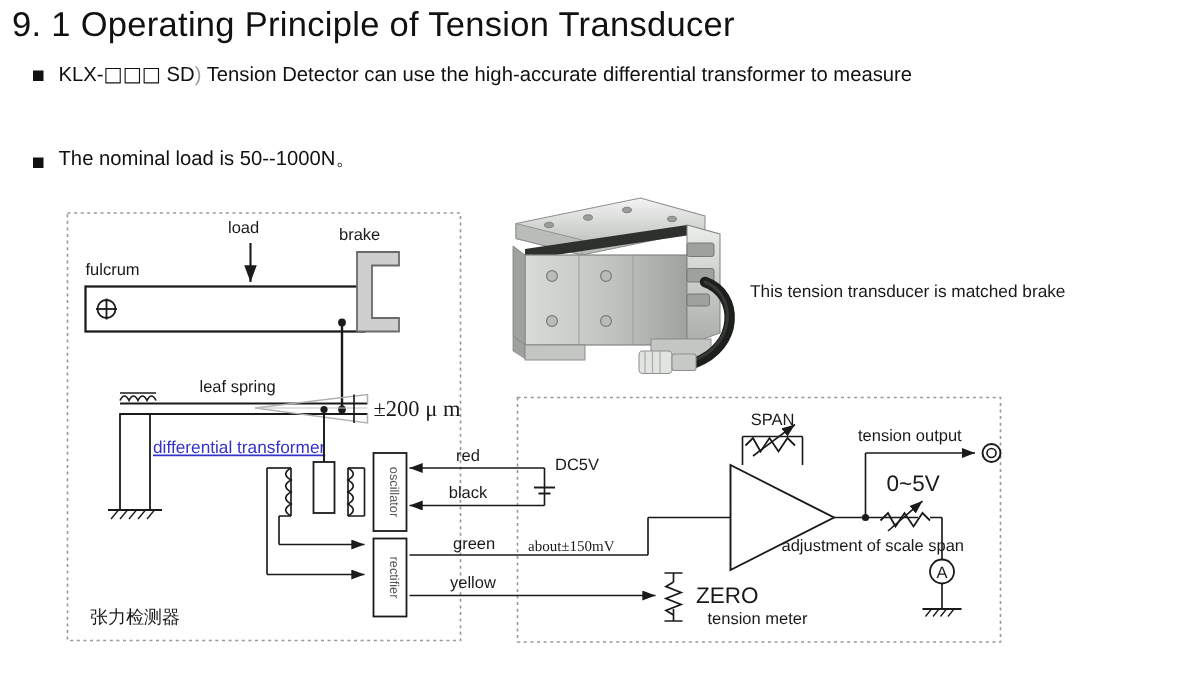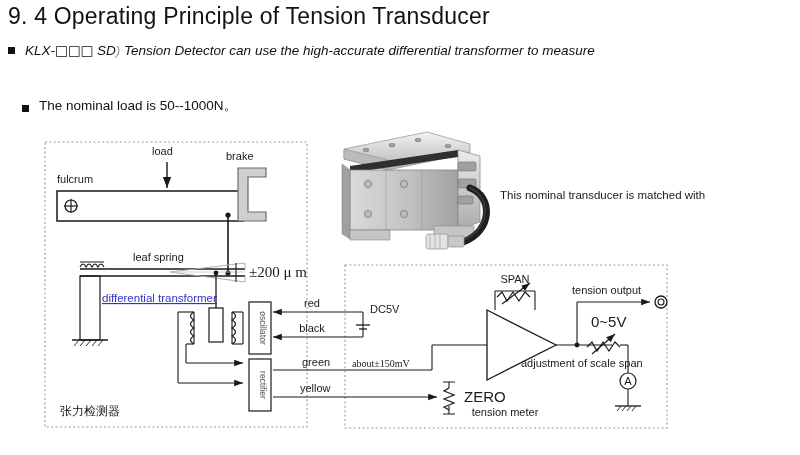--- a/index.html
+++ b/index.html
@@ -35,21 +35,21 @@
     white-space: nowrap;
   }
   .bullet-sq {
     width: 7px;
     height: 7px;
     background: #111111;
     margin-top: 5px;
     margin-right: 10px;
     flex: none;
   }
-  #bullet1 { left: 8px; top: 42px; font-style: italic; }
+  #bullet1 { left: 22px; top: 42px; }
   #bullet1-line2 { left: 39px; top: 69px; }
   #bullet2 { left: 22px; top: 97px; align-items: center; }
   .box-glyph {
     font-family: "DejaVu Sans", sans-serif;
   }
   .paren-light { color: #9a9a9a; }
 
   
   #diagram {
     position: absolute;
@@ -88,21 +88,21 @@
   .lbl-cn { font-family: "DejaVu Sans", sans-serif; font-size: 12px; fill: #1a1a1a; }
   .lbl-blue { font-family: "Liberation Sans", sans-serif; font-size: 11.5px; fill: #3333cc; }
   .lbl-vert { font-family: "Liberation Sans", sans-serif; font-size: 8.5px; fill: #555555; }
   .lbl-big { font-family: "Liberation Sans", sans-serif; font-size: 15px; fill: #1a1a1a; }
 </style>
 </head>
 <body>
 
 <div id="slide">
 
-  <div id="title">9. 4  Operating Principle of Tension Transducer</div>
+  <div id="title">9. 1  Operating Principle of Tension Transducer</div>
 
   <div class="bullet-row" id="bullet1">
     <span class="bullet-sq"></span>
     <span>
       <span>KLX-</span><span class="box-glyph">□□□</span><span> SD</span><span class="paren-light">)</span><span>  Tension Detector can use the high-accurate differential transformer to measure</span>
     </span>
   </div>
 
   <div class="bullet-row" id="bullet2">
     <span class="bullet-sq"></span>
@@ -165,21 +165,21 @@
 
       <rect x="96" y="108" width="22" height="15" rx="2.5" fill="#e2e4e2" stroke="#8d908d" stroke-width="0.7"></rect>
       <rect x="118" y="110" width="16" height="11" rx="1.5" fill="#c6c9c6" stroke="#8d908d" stroke-width="0.7"></rect>
       <line x1="100" y1="108" x2="100" y2="123" stroke="#a7aaa7" stroke-width="0.8"></line>
       <line x1="105" y1="108" x2="105" y2="123" stroke="#a7aaa7" stroke-width="0.8"></line>
       <line x1="110" y1="108" x2="110" y2="123" stroke="#a7aaa7" stroke-width="0.8"></line>
     </svg>
   </div>
 
   <div id="caption">
-    <span class="cap-line">This nominal transducer is matched with</span>
+    <span class="cap-line">This tension transducer is matched brake</span>
   </div>
 
   <div id="diagram">
   <svg width="800" height="335" viewBox="0 0 800 335">
     <defs>
       <marker id="arr" markerWidth="9" markerHeight="9" refX="8" refY="3" orient="auto">
         <path d="M0,0 L8,3 L0,6 z" fill="#1a1a1a"></path>
       </marker>
     </defs>
 

